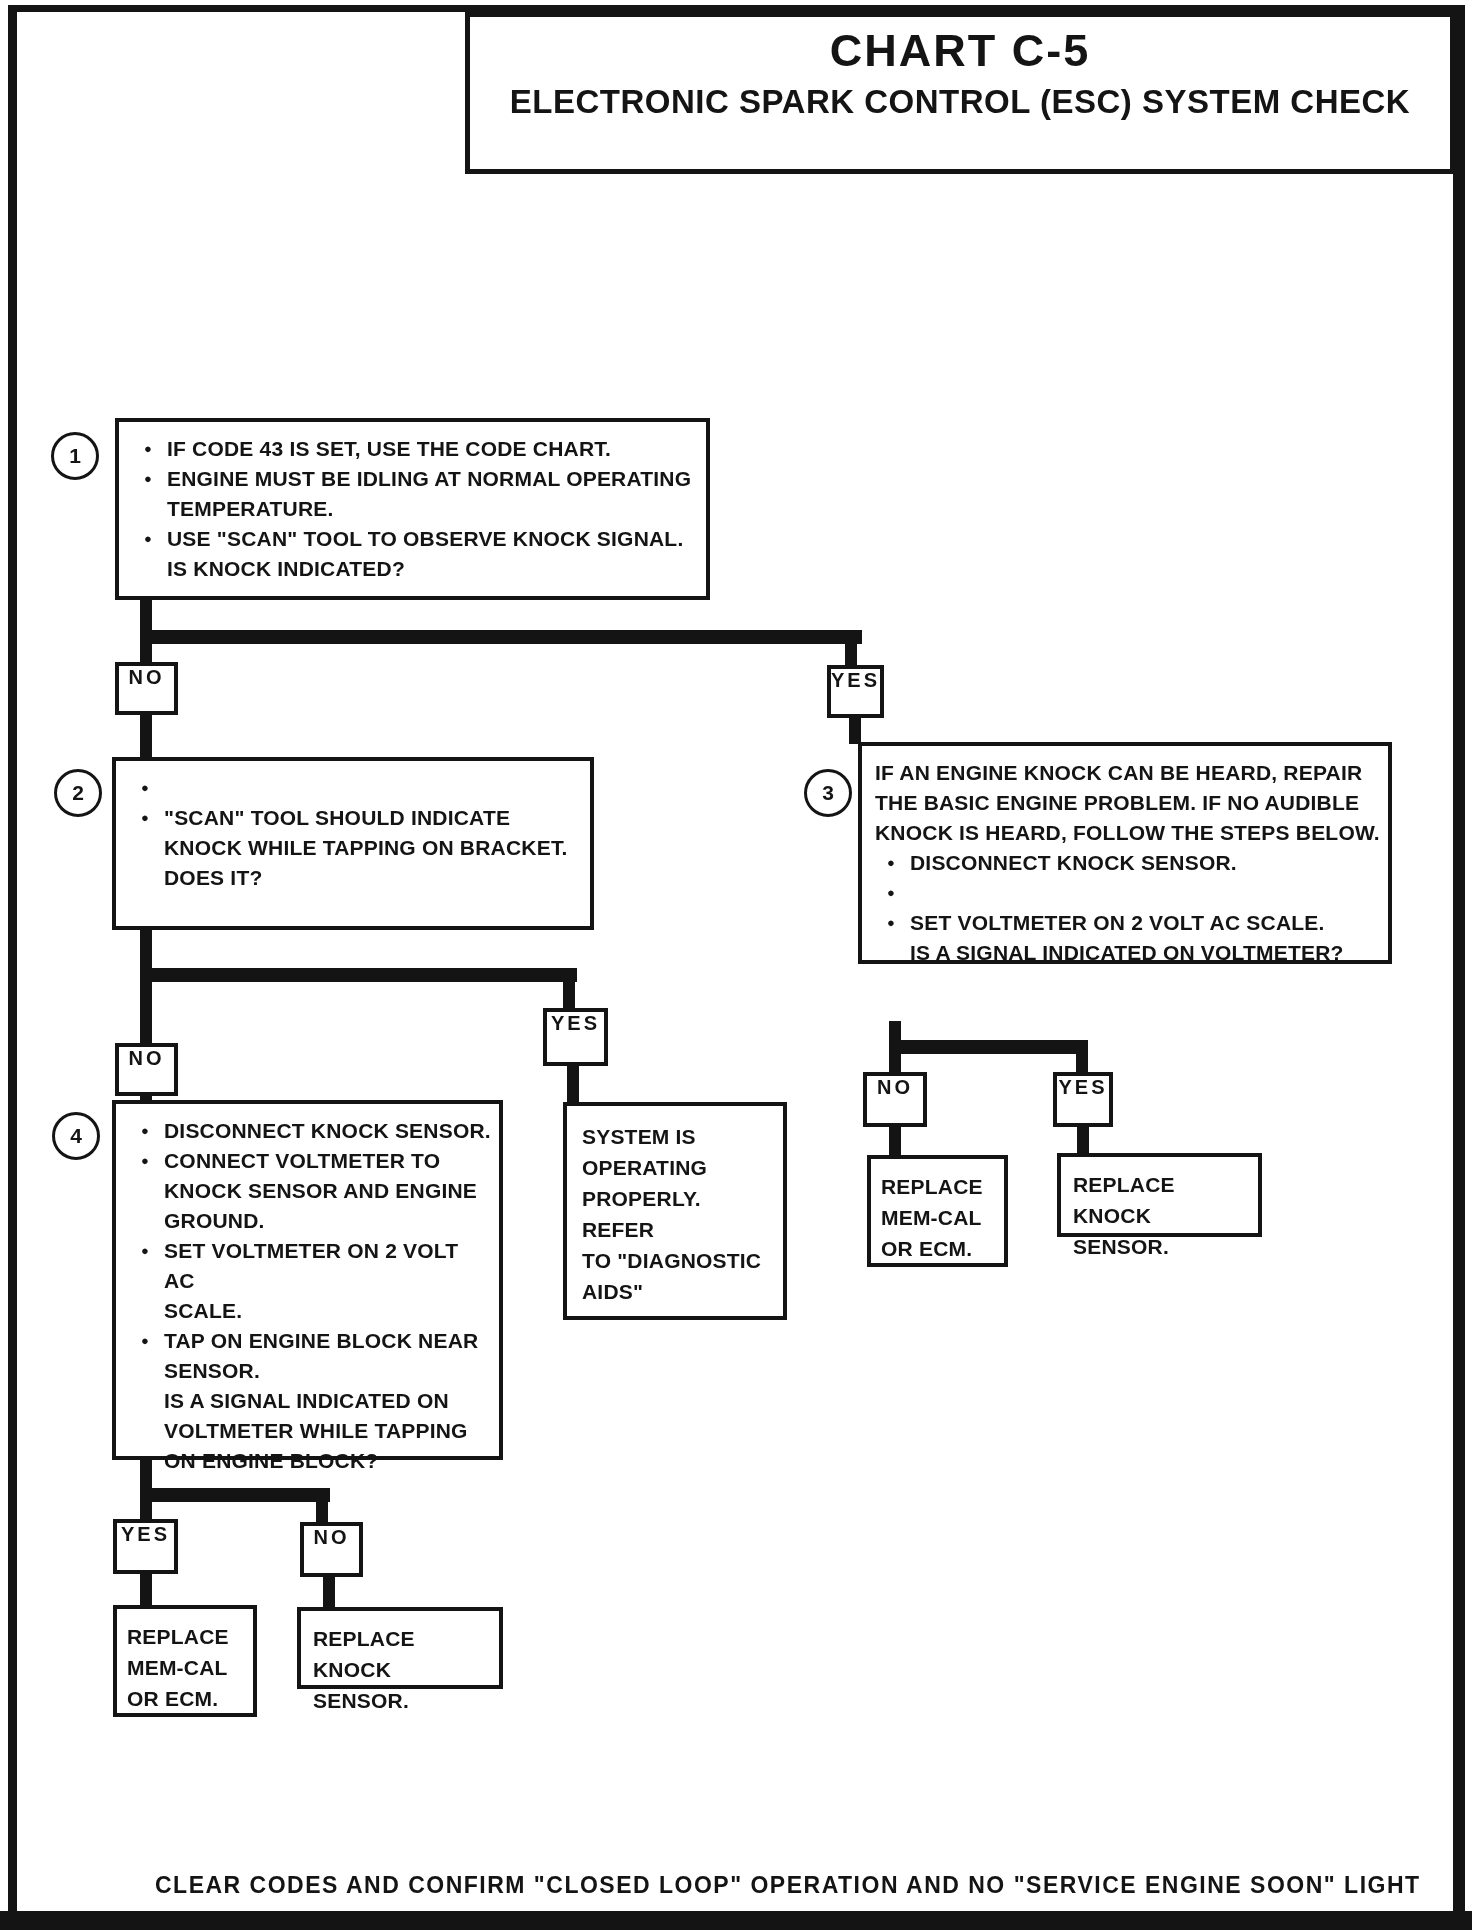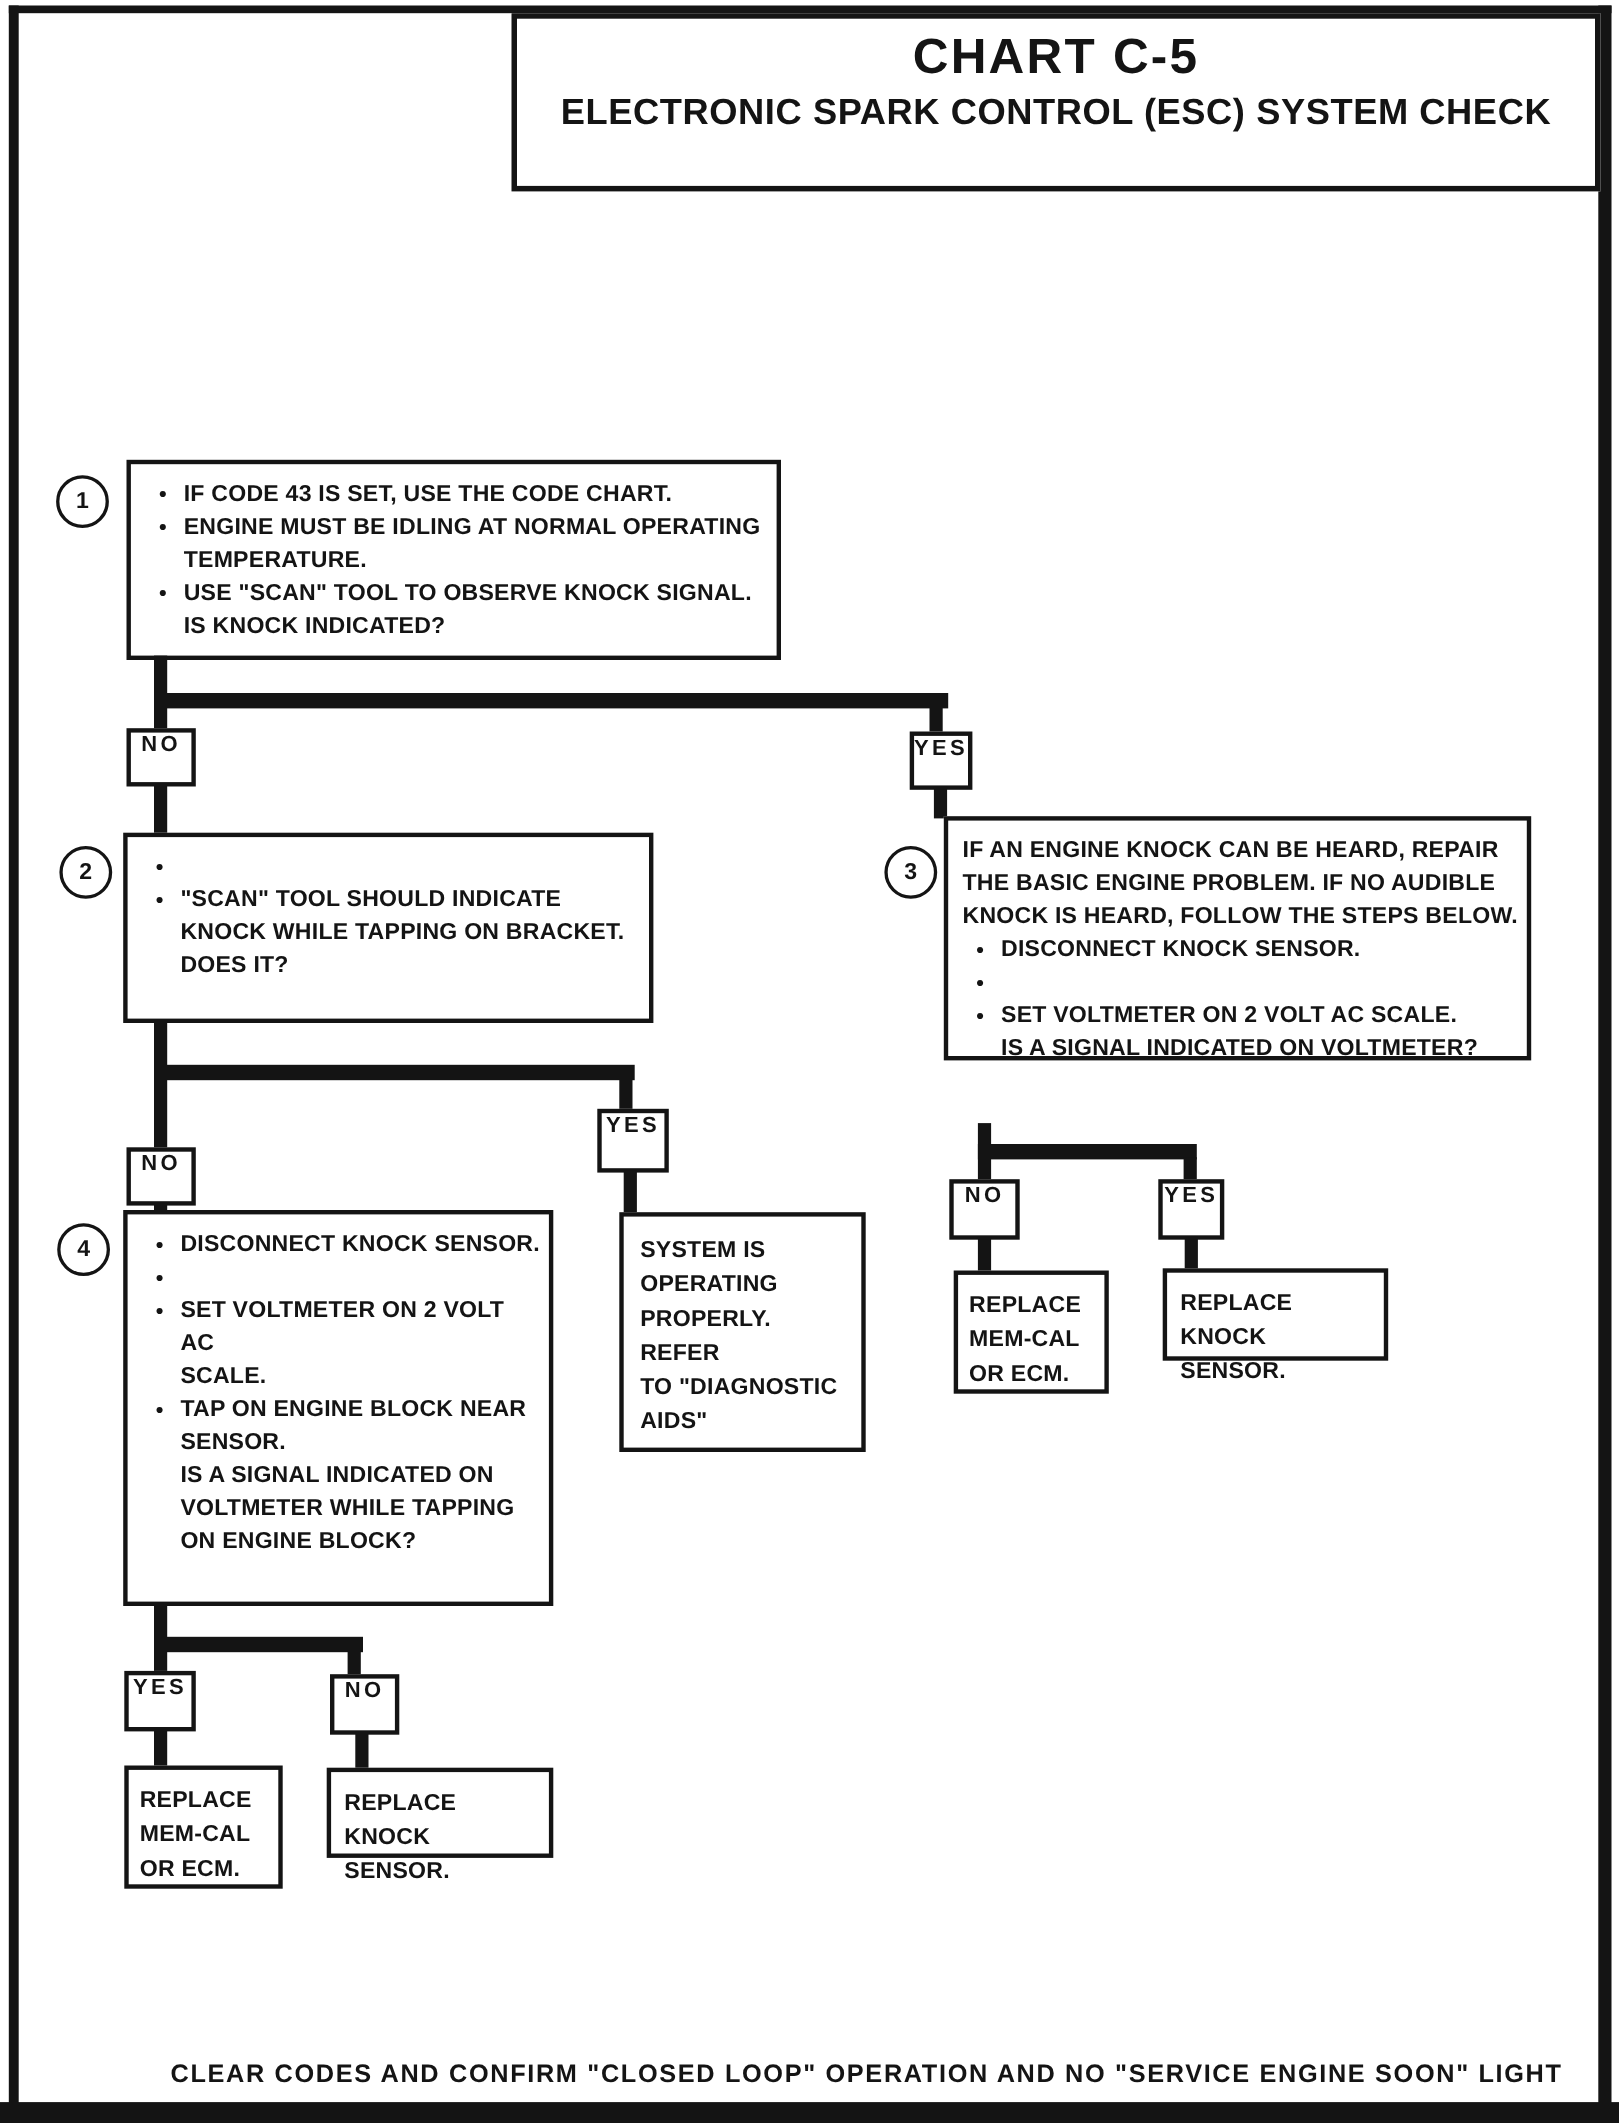--- a/index.html
+++ b/index.html
@@ -125,20 +125,23 @@
   <span>4</span>
 </div>
 <div class="box" style="left:112px;top:1100px;width:391px;height:360px;">
   <div class="bullets">
     <div class="bullet">
         <span class="dot">●</span>
         <span class="btxt">DISCONNECT KNOCK SENSOR.</span>
       </div>
     <div class="bullet">
         <span class="dot">●</span>
+        <span class="btxt">CONNECT VOLTMETER TO
+KNOCK SENSOR AND ENGINE
+GROUND.</span>
       </div>
     <div class="bullet">
         <span class="dot">●</span>
         <span class="btxt">SET VOLTMETER ON 2 VOLT AC
 SCALE.</span>
       </div>
     <div class="bullet">
         <span class="dot">●</span>
         <span class="btxt">TAP ON ENGINE BLOCK NEAR
 SENSOR.

